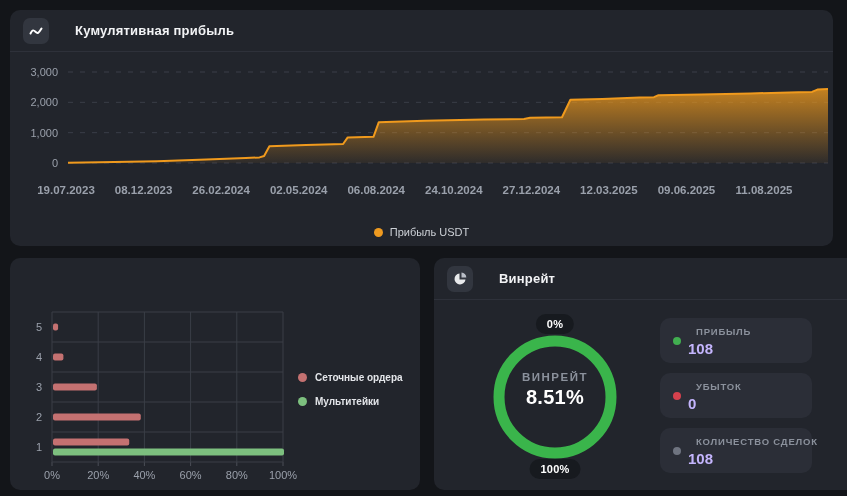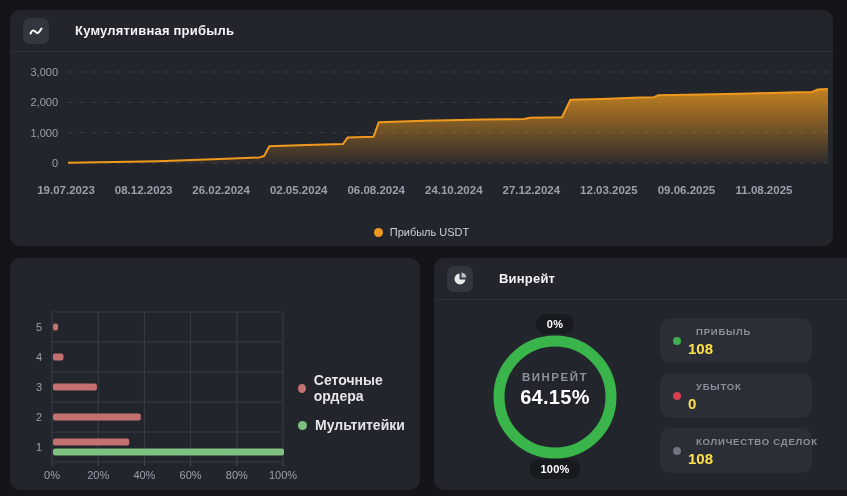--- a/index.html
+++ b/index.html
@@ -31,21 +31,21 @@
     display:flex; justify-content:center; align-items:center; gap:7px;
   }
   .legend-dot { width:9px; height:9px; border-radius:50%; }
   .legend-label { color:#ccd0d6; font-size:11px; }
 
   .orders-legend {
     position:absolute; left:288px; top:114px;
     display:flex; flex-direction:column; gap:13px;
   }
   .orders-legend .item { display:flex; align-items:center; gap:8px; }
-  .orders-legend .legend-label { color:#e3e5e9; font-size:14px; font-weight:600; }
+  .orders-legend .legend-label { color:#e3e5e9; font-size:10px; font-weight:600; }
 
   .gauge-badge {
     position:absolute; left:121px; transform:translateX(-50%);
     background:#171a1f; color:#ffffff; font-size:11px; font-weight:bold;
     padding:4px 11px; border-radius:12px; z-index:2; letter-spacing:.2px;
   }
   #badge-0   { top:56px; }
   #badge-100 { top:201px; }
 
   .donut-center { position:absolute; left:41px; top:113px; width:160px; text-align:center; }
@@ -53,21 +53,21 @@
   .dc-value { color:#ffffff; font-size:20px; font-weight:800; margin-top:3px; letter-spacing:.3px; }
 
   .stat-card {
     position:absolute; left:226px; width:152px; height:45px;
     background:#2b2e37; border-radius:10px; box-sizing:border-box;
     padding:8px 8px 0 28px;
   }
   #stat-0 { top:60px; } #stat-1 { top:115px; } #stat-2 { top:170px; }
   .stat-dot { position:absolute; left:13px; top:19px; width:8px; height:8px; border-radius:50%; }
   .stat-label { color:#8b919c; font-size:9.5px; font-weight:700; letter-spacing:.8px; white-space:nowrap;padding-left:8px; }
-  .stat-value { color:#fde047; font-size:15px; font-weight:800; margin-top:3px; }
+  .stat-value { color:#c4b5fd; font-size:15px; font-weight:800; margin-top:3px; }
 </style>
 </head>
 <body>
 
 <div class="panel" id="p-cum">
   <div class="panel-header">
     <span class="icon-chip">
       <svg width="16" height="16" viewBox="0 0 16 16">
         <path d="M2.5 10.5 C4.5 6.5,5.5 6.8,7.5 8.8 S10.5 10.5,13.5 5.5" stroke="#ffffff" stroke-width="2" fill="none" stroke-linecap="round"></path>
       </svg>
@@ -175,21 +175,21 @@
 
   <svg class="chart-svg" width="242" height="188" viewBox="0 0 242 188">
     <circle id="win-ring" cx="121" cy="95" r="56" fill="none" stroke-width="11" stroke-linecap="round" transform="rotate(-90 121 95)" stroke="#3ab54b" stroke-dasharray="351.8583772020568 351.85837720205683"></circle>
   </svg>
 
   <div class="gauge-badge" id="badge-0">0%</div>
   <div class="gauge-badge" id="badge-100">100%</div>
 
   <div class="donut-center">
     <div class="dc-label">ВИНРЕЙТ</div>
-    <div class="dc-value">64.15%</div>
+    <div class="dc-value">8.51%</div>
   </div>
 
   <div class="stat-card" id="stat-0">
     <span class="stat-dot" style="background: rgb(65, 174, 80);"></span>
     <div class="stat-label">ПРИБЫЛЬ</div>
     <div class="stat-value">108</div>
   </div>
   <div class="stat-card" id="stat-1">
     <span class="stat-dot" style="background: rgb(213, 65, 77);"></span>
     <div class="stat-label">УБЫТОК</div>

